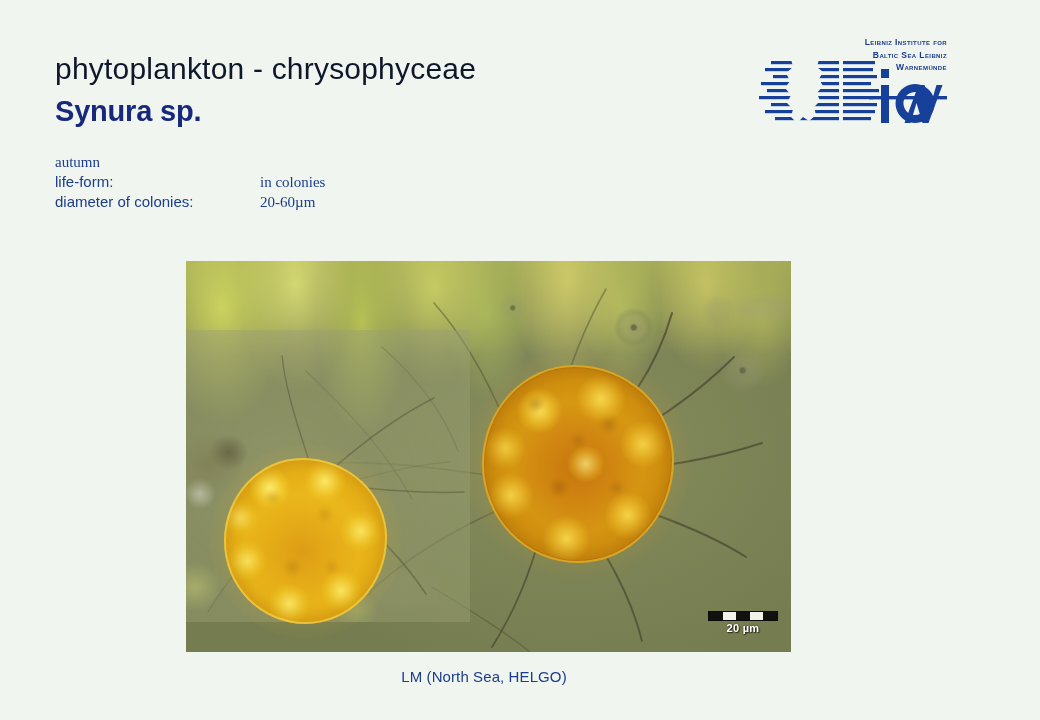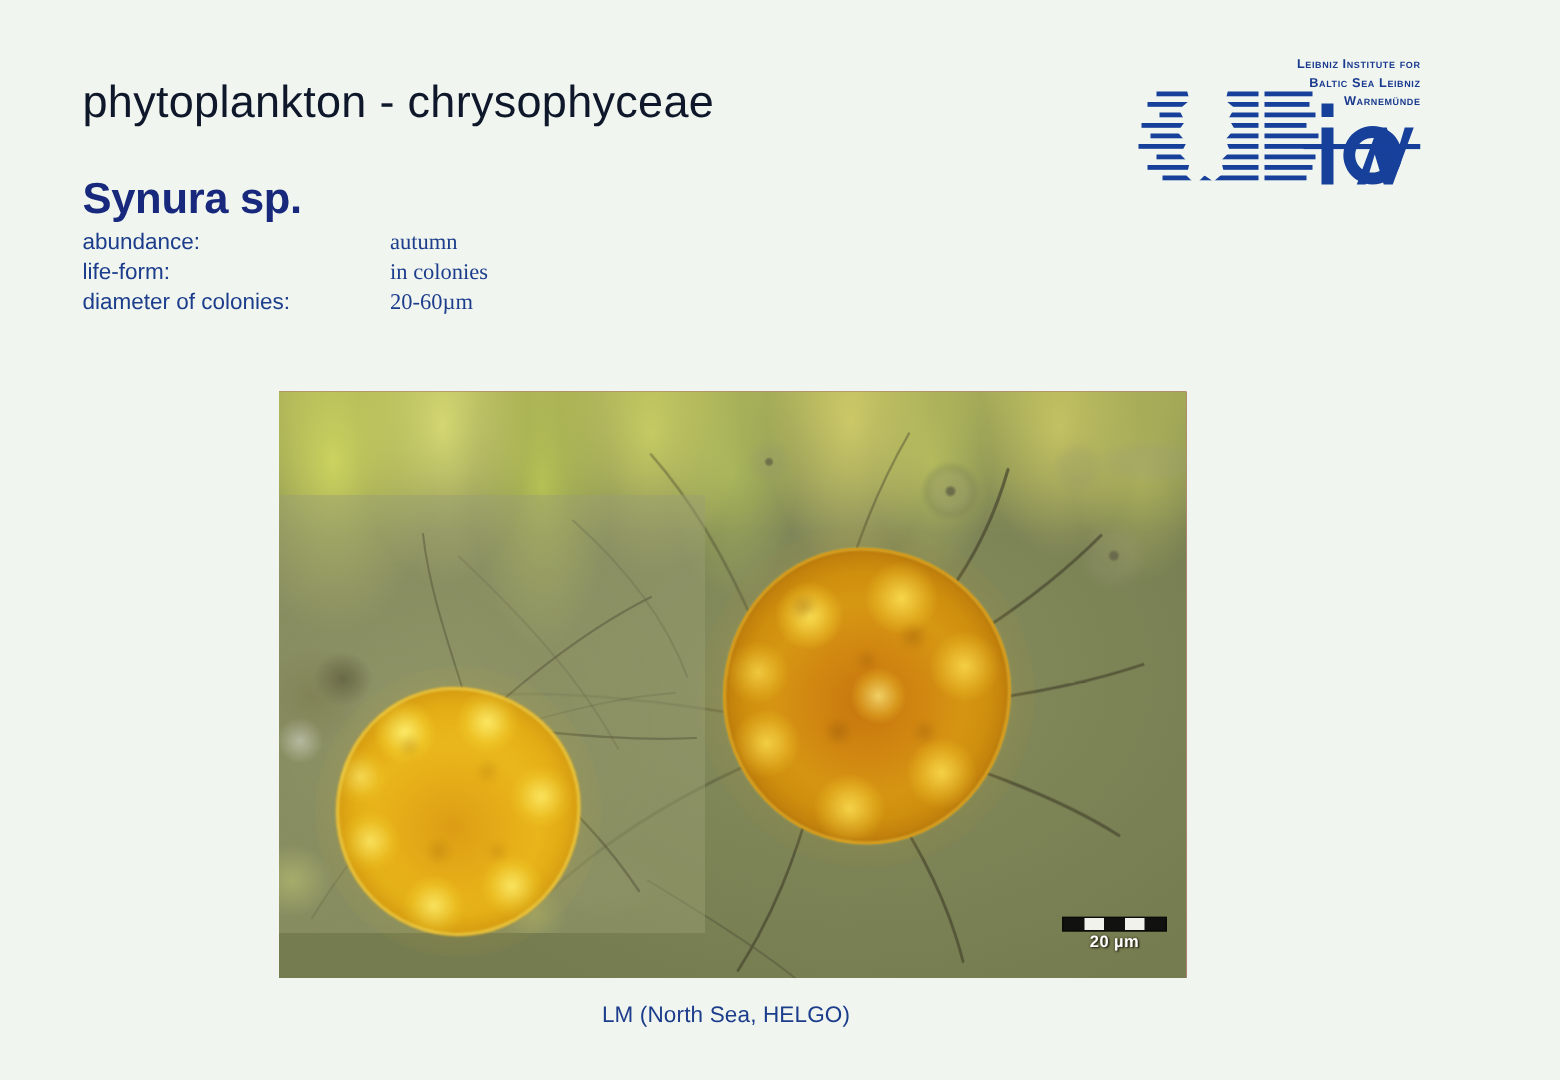--- a/index.html
+++ b/index.html
@@ -28,21 +28,20 @@
   }
   .species-name {
     position: absolute;
     left: 55px;
     top: 95px;
     font-size: 29px;
     font-weight: 700;
     color: #17287d;
     letter-spacing: -0.2px;
     white-space: nowrap;
-    margin-top: 22px;
   }
 
   
   .meta-block {
     position: absolute;
     left: 55px;
     top: 152px;
     font-size: 15px;
     color: #1c3d8c;
     line-height: 20px;
@@ -90,21 +89,21 @@
   }
 
   
   .micrograph {
     position: absolute;
     left: 186px;
     top: 261px;
     width: 605px;
     height: 391px;
     overflow: hidden;
-    background: #b91c1c;
+    background: #0f172a;
   }
   .mg-layer {
     position: absolute;
     inset: 0;
   }
   
   .mg-base {
     background:
       radial-gradient(ellipse 55% 60% at 62% 48%, #8a9062 0%, #7e8557 45%, #757c50 100%),
       #7c8356;
@@ -234,21 +233,20 @@
 </style>
 </head>
 <body>
 
 <div class="slide-title">phytoplankton - chrysophyceae</div>
 
 <div class="species-name">Synura sp.</div>
 
 <div class="meta-block">
   <div class="meta-row">
-    <span class="meta-label">abundance:</span>
     <span class="meta-value">autumn</span>
   </div>
   <div class="meta-row">
     <span class="meta-label">life-form:</span>
     <span class="meta-value">in colonies</span>
   </div>
   <div class="meta-row">
     <span class="meta-label">diameter of colonies:</span>
     <span class="meta-value">20-60µm</span>
   </div>

